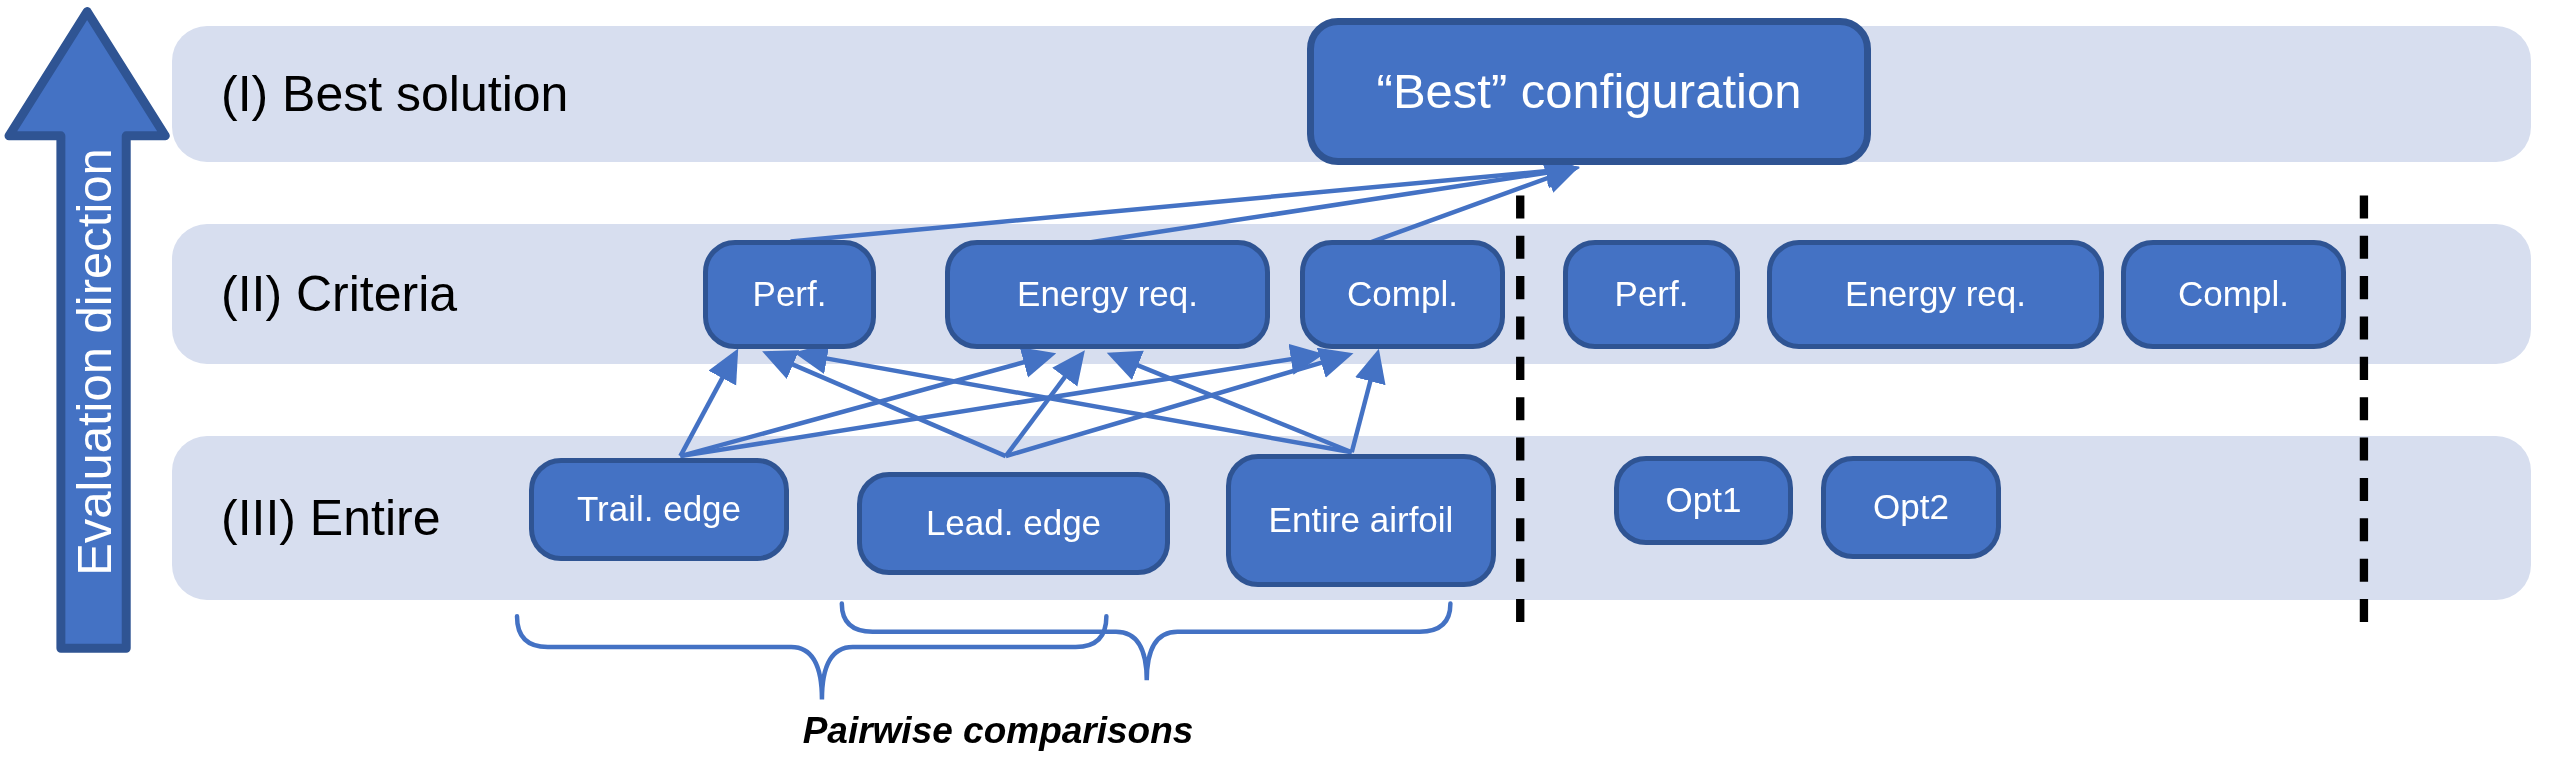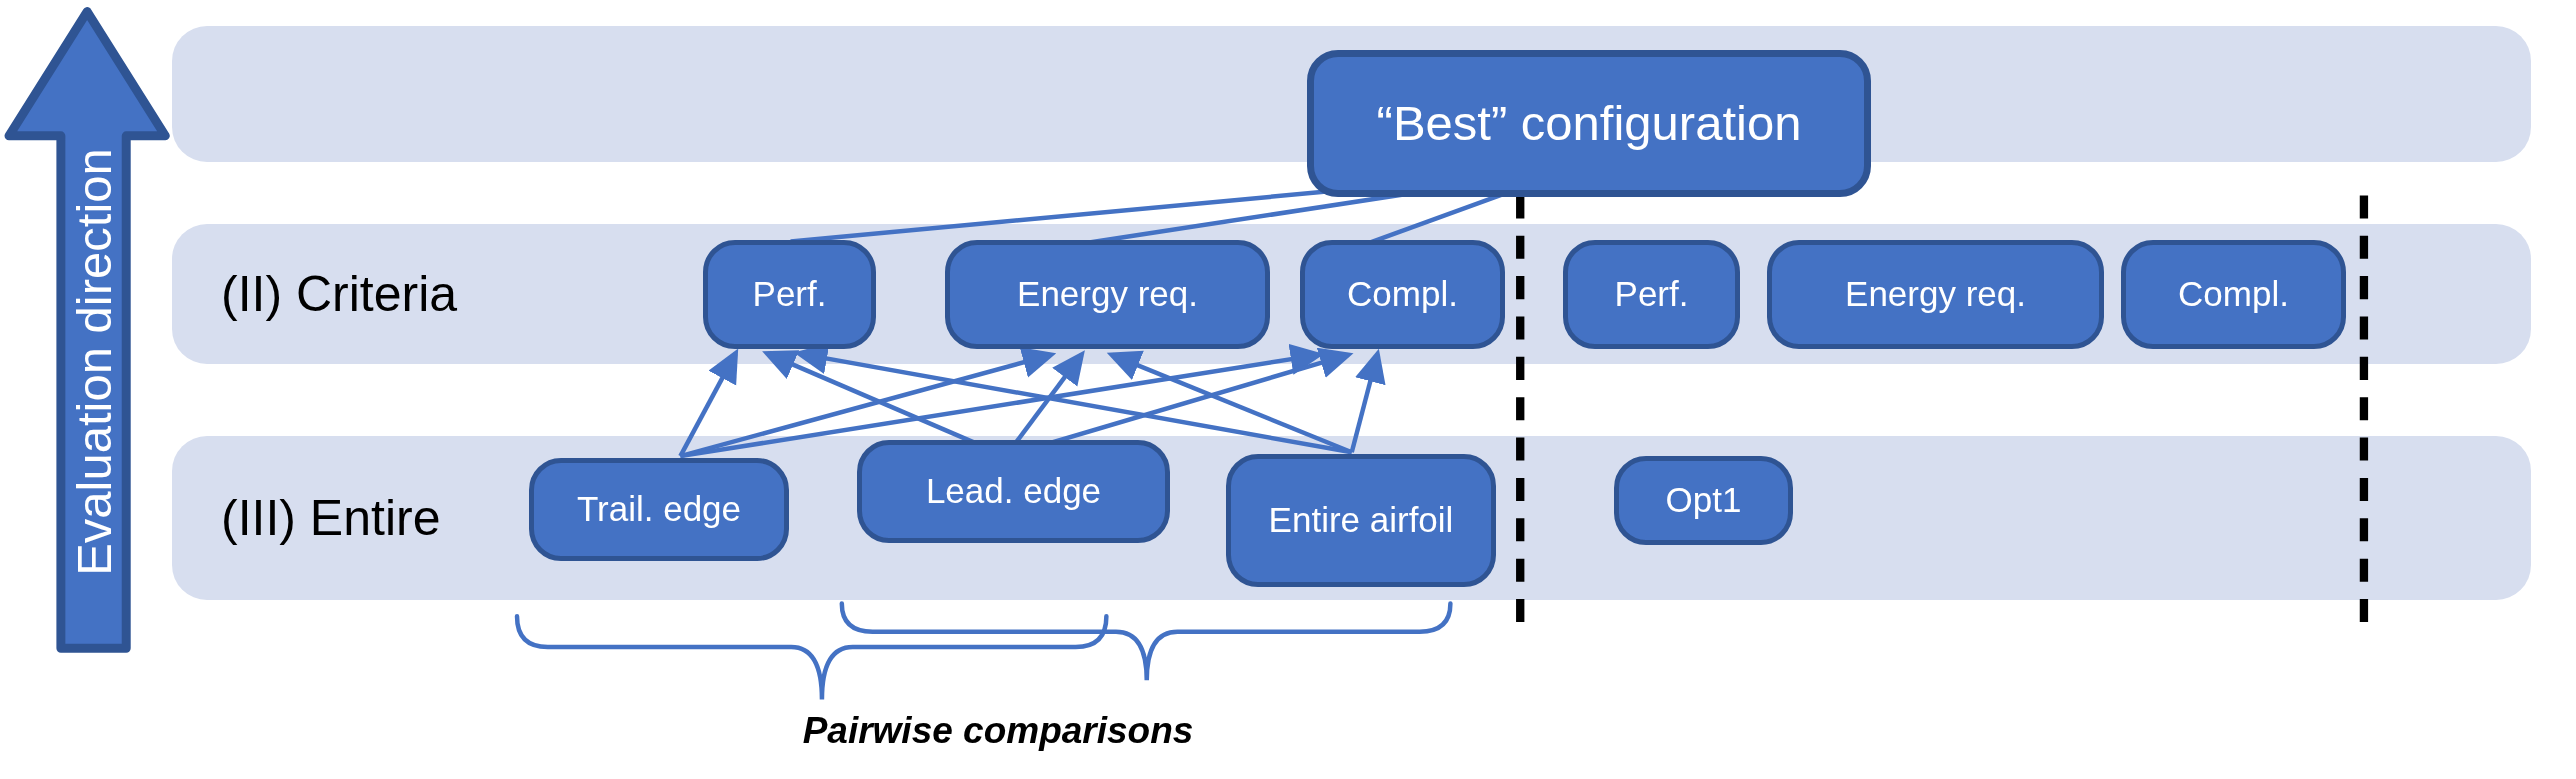--- a/index.html
+++ b/index.html
@@ -28,21 +28,21 @@
     font-size:50px;color:var(--label-text);z-index:3;white-space:nowrap;
   }
   svg.layer{position:absolute;left:0;top:0;z-index:2;}
   .node{
     position:absolute;background:var(--box-fill);
     border:5.8px solid var(--box-border);border-radius:32px;
     color:var(--box-text);display:flex;align-items:center;justify-content:center;
     text-align:center;font-size:35px;line-height:1.15;box-sizing:border-box;
     z-index:3;padding:0 6.4px;
   }
-  #node-best{font-size:49px;border-radius:31px;border-width:7px;margin-top:32px;}
+  #node-best{font-size:49px;border-radius:31px;border-width:7px;}
   .arrow-label{
     position:absolute;left:94px;top:362px;
     transform:translate(-50%,-50%) rotate(-90deg);
     font-size:49px;color:#FFFFFF;white-space:nowrap;z-index:3;
   }
   .pairwise-label{
     position:absolute;left:998px;top:710px;transform:translateX(-50%);
     font-size:37px;font-weight:bold;font-style:italic;
     color:var(--label-text);z-index:3;white-space:nowrap;
   }
@@ -76,34 +76,36 @@
       <line x1="1690" y1="380" x2="2457" y2="263" stroke="#4472C4" stroke-width="7" marker-end="url(#ah)"></line>
       <line x1="2135" y1="380" x2="2457" y2="263" stroke="#4472C4" stroke-width="7" marker-end="url(#ah)"></line>
       <line x1="2373" y1="305" x2="2373" y2="975" stroke="#000000" stroke-width="13" stroke-dasharray="36 27"></line>
       <line x1="3690" y1="305" x2="3690" y2="975" stroke="#000000" stroke-width="13" stroke-dasharray="36 27"></line>
       <path d="M807,962 Q807,1010 855,1010 L1235,1010 Q1283,1010 1283,1092 Q1283,1010 1331,1010 L1679,1010 Q1727,1010 1727,962" fill="none" stroke="#4472C4" stroke-width="7" stroke-linecap="round"></path>
       <path d="M1314,942 Q1314,986 1362,986 L1742,986 Q1790,986 1790,1062 Q1790,986 1838,986 L2216,986 Q2264,986 2264,942" fill="none" stroke="#4472C4" stroke-width="7" stroke-linecap="round"></path>
     </svg>
 
   <div class="arrow-label">Evaluation direction</div>
 
+  <div class="row-label" style="top:94px">(I) Best solution</div>
   <div class="row-label" style="top:294px">(II) Criteria</div>
   <div class="row-label" style="top:518px">(III) Entire</div>
 
   <div class="node" id="node-best" style="left:1307px;top:18px;width:564px;height:147px">“Best” configuration</div>
 
   <div class="node" style="left:703px;top:240px;width:173px;height:109px">Perf.</div>
   <div class="node" style="left:945px;top:240px;width:325px;height:109px">Energy req.</div>
   <div class="node" style="left:1300px;top:240px;width:205px;height:109px">Compl.</div>
 
   <div class="node" style="left:1563px;top:240px;width:177px;height:109px">Perf.</div>
   <div class="node" style="left:1767px;top:240px;width:337px;height:109px">Energy req.</div>
   <div class="node" style="left:2121px;top:240px;width:225px;height:109px">Compl.</div>
 
   <div class="node" style="left:529px;top:458px;width:260px;height:103px">Trail. edge</div>
-  <div class="node" style="left:857px;top:440px;width:313px;height:103px">Lead. edge</div>
+  <div class="node" style="left:857px;top:472px;width:313px;height:103px">Lead. edge</div>
   <div class="node" style="left:1226px;top:454px;width:270px;height:133px">Entire airfoil</div>
 
   <div class="node" style="left:1614px;top:456px;width:179px;height:89px">Opt1</div>
+  <div class="node" style="left:1821px;top:456px;width:180px;height:103px">Opt2</div>
 
   <div class="pairwise-label">Pairwise comparisons</div>
 </div>
 
 
 </body></html>

